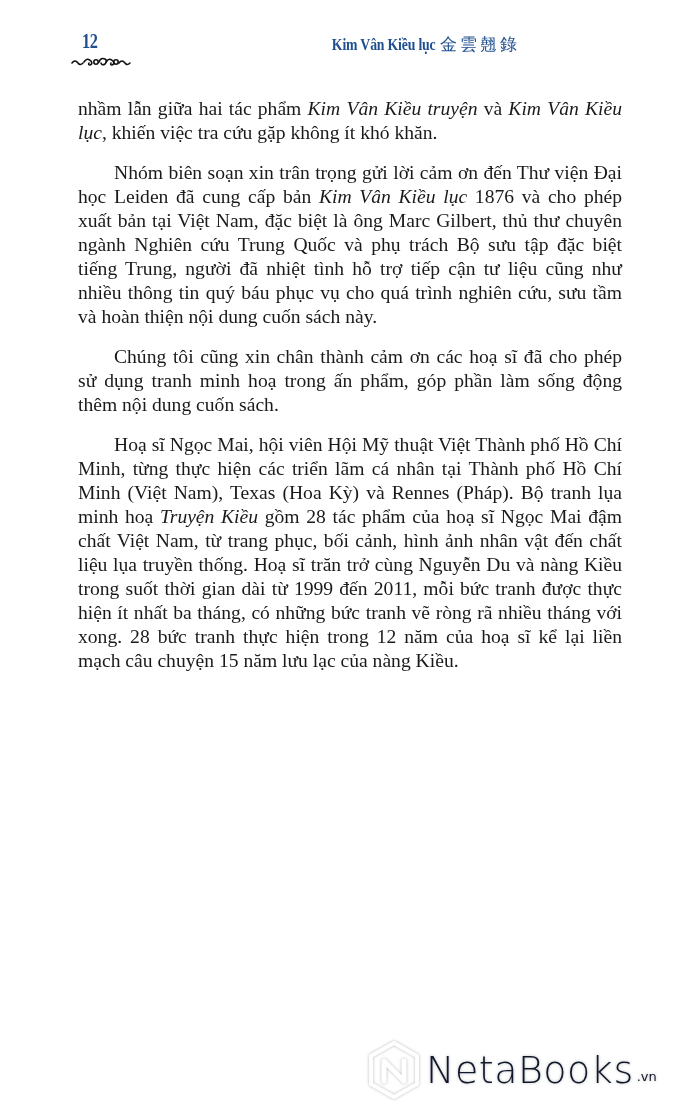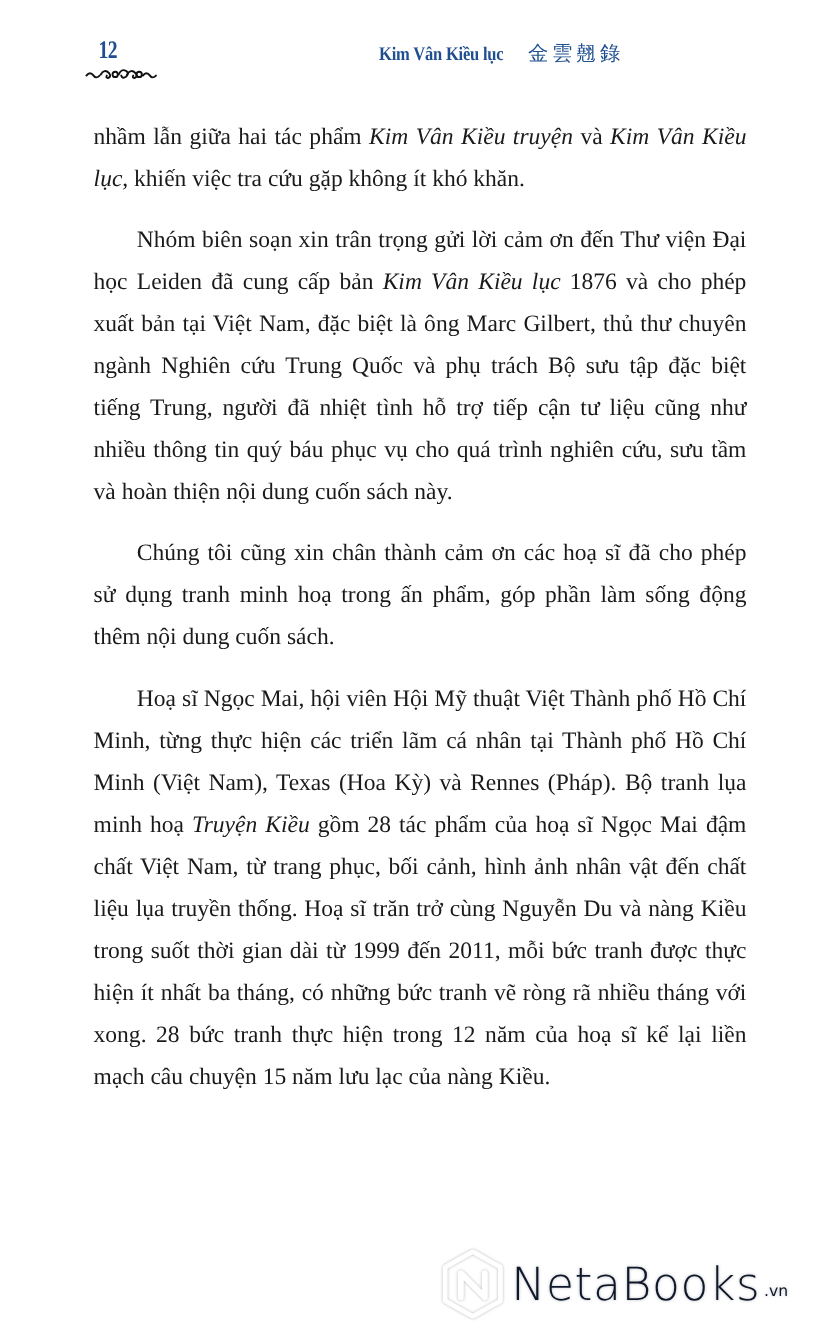--- a/index.html
+++ b/index.html
@@ -11,25 +11,25 @@
     font-size: 21px; color: #1f4f8f; letter-spacing: -0.5px;
     transform: scaleX(0.78); transform-origin: left top;
   }
   .ornament { position: absolute; left: 70px; top: 56px; width: 62px; height: 12px; }
   .running-head {
     position: absolute; right: 78px; top: 33px;
     font-family: "Liberation Serif", serif; font-weight: bold;
     font-size: 16px; color: #1f4f8f; white-space: nowrap;
   }
   .running-head .latin { display: inline-block; transform: scaleX(0.86); transform-origin: right center; letter-spacing: -0.2px; }
-  .running-head .han { font-weight: normal; font-size: 17px; letter-spacing: 3px; margin-left: 20px; font-family: Liberation Sans, sans-serif; }
+  .running-head .han { font-weight: normal; font-size: 17px; letter-spacing: 3px; margin-left: 4px; font-family: Liberation Sans, sans-serif; }
   .body-text {
     position: absolute; left: 78px; top: 97px; width: 544px;
     font-family: "Liberation Serif", serif; font-size: 19.6px;
-    line-height: 35px; color: #1a1a1a; text-align: justify;
+    line-height: 24px; color: #1a1a1a; text-align: justify;
   }
   .body-text p { margin: 0 0 16px 0; text-indent: 36px; }
   .body-text p.cont { text-indent: 0; }
   .body-text p.last-line-justified { text-align-last: justify; }
   .body-text i { font-style: italic; }
   .watermark {
     position: absolute; left: 368px; top: 1040px; height: 60px; width: 330px;
     display: flex; align-items: center;
     font-family: "DejaVu Sans", sans-serif; color: #0f172a;
     filter: drop-shadow(0 0 1.5px rgba(0,0,0,0.28));

